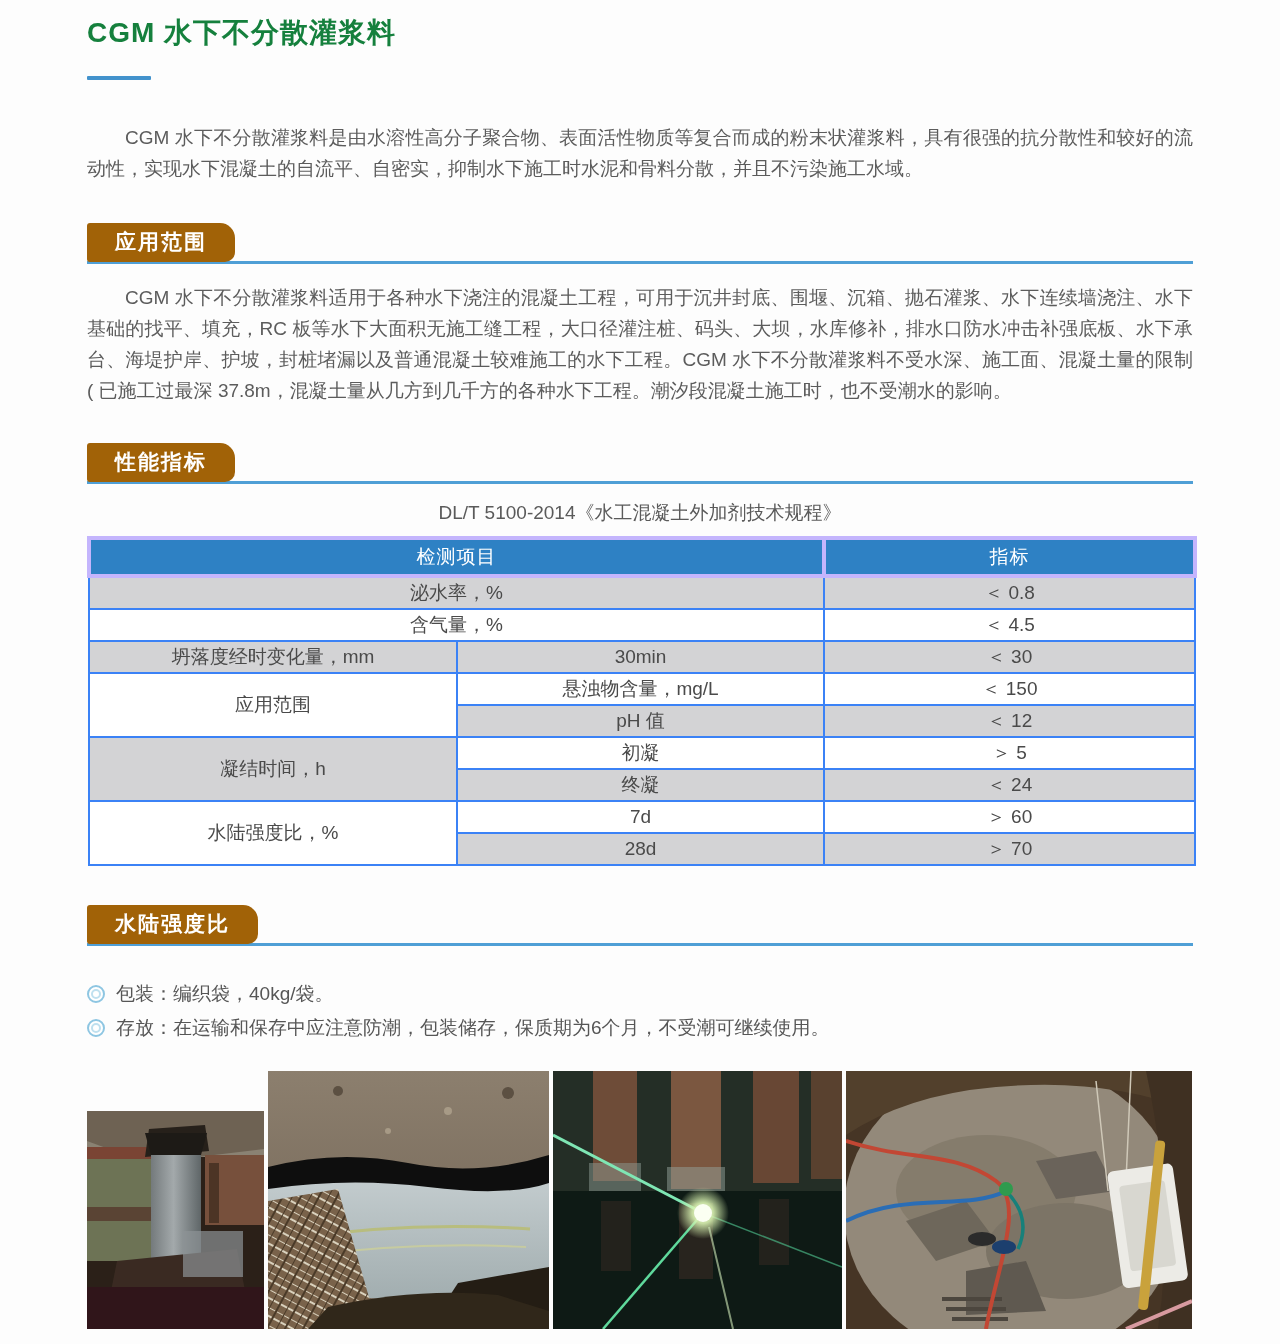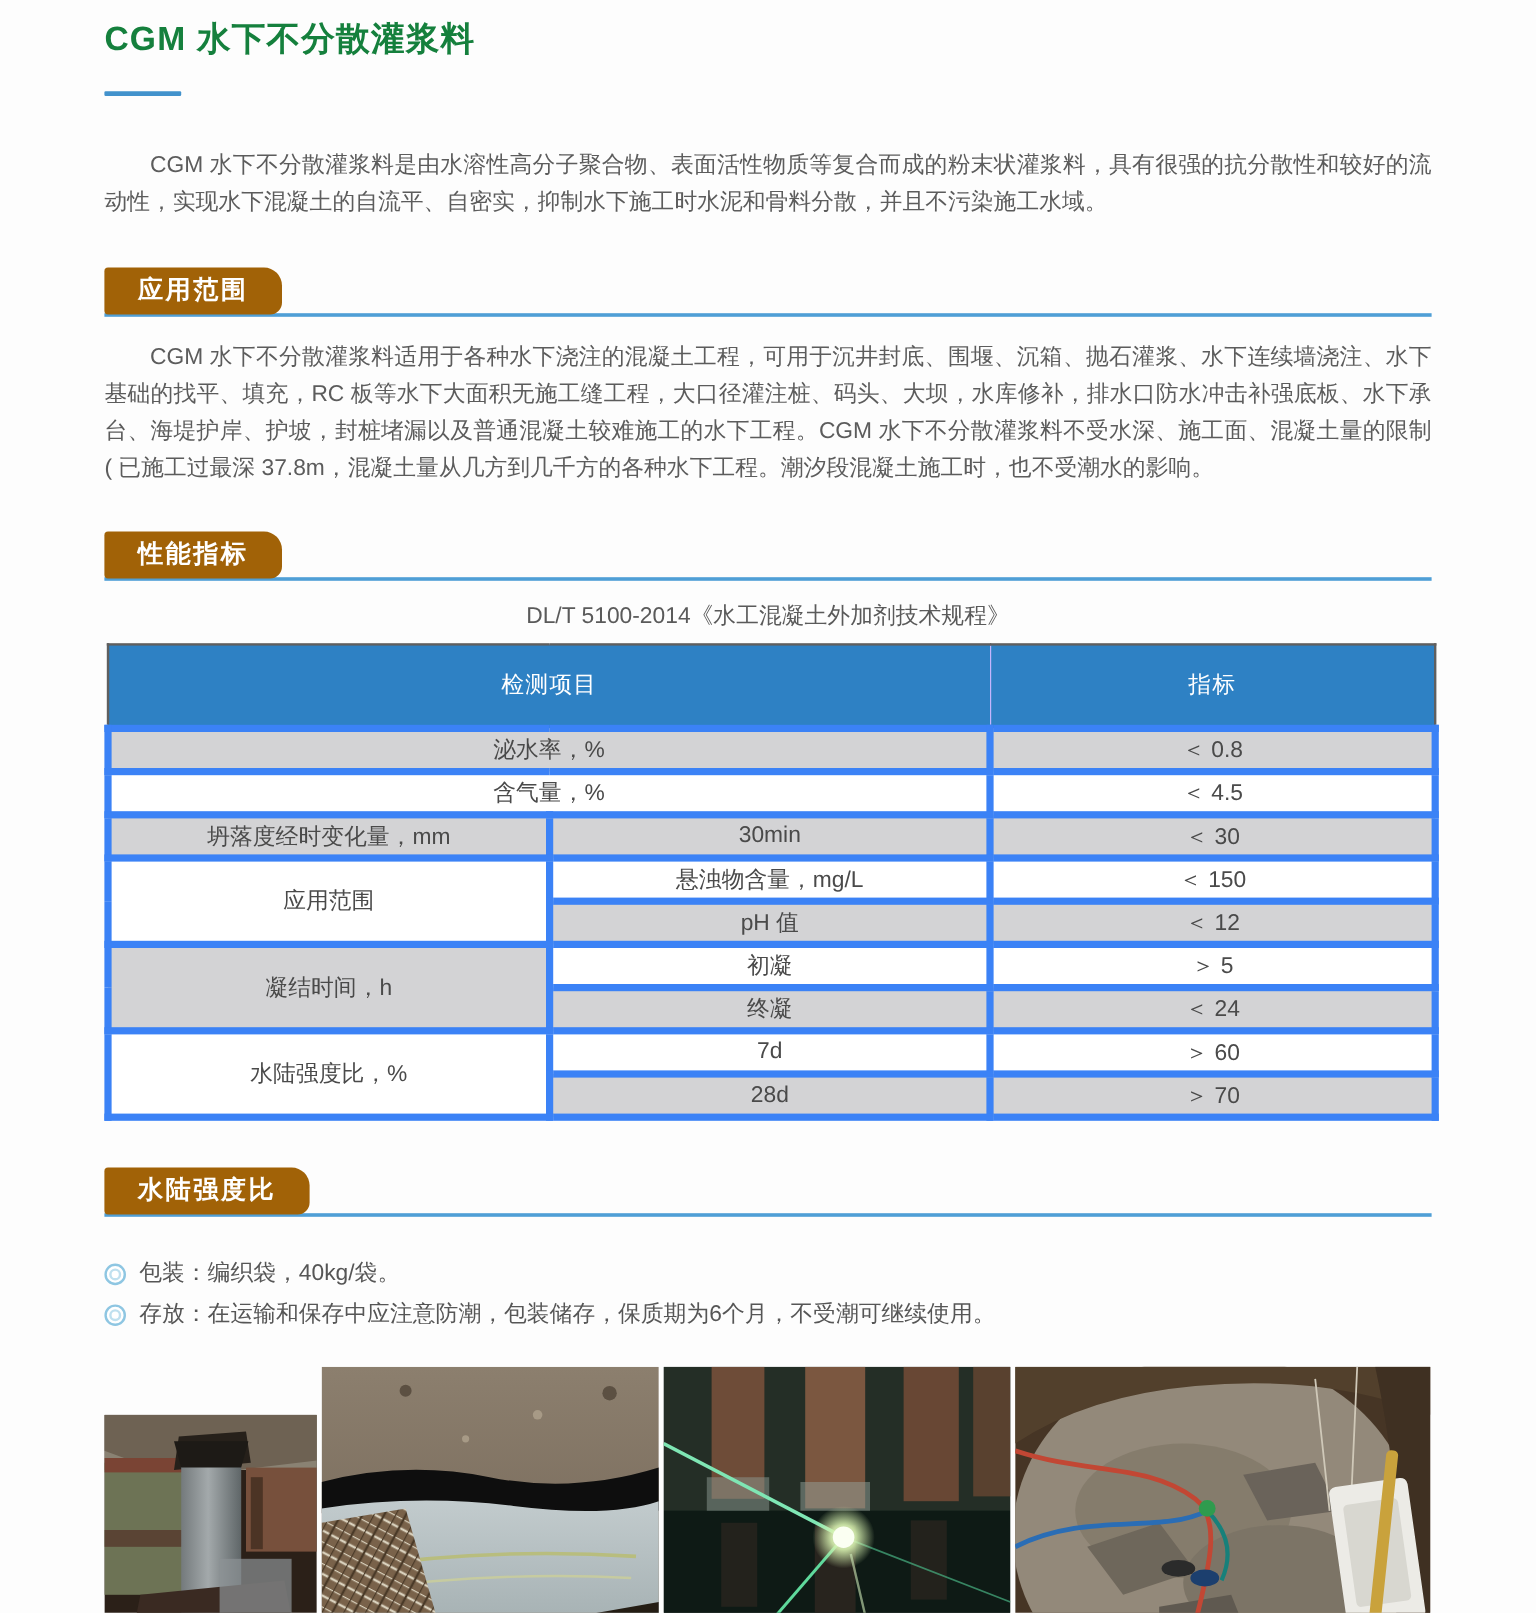--- a/index.html
+++ b/index.html
@@ -41,25 +41,25 @@
   }
 
   
   table.spec{
     width:1106px;border-collapse:collapse;table-layout:fixed;
     font-size:19px;color:#4a4a4a;
     border:2px solid #5f5f5f;
   }
   table.spec th{
     background:#2e81c4;color:#ffffff;font-weight:500;
-    height:34px;border:1px solid #c4b5fd;text-align:center;padding:16px;
+    height:34px;border:4px solid #c4b5fd;text-align:center;padding:0;
     letter-spacing:1px;
   }
   table.spec td{
-    height:30px;border:6px solid #3b82f6;text-align:center;padding:0 4px;
+    height:30px;border:2px solid #3b82f6;text-align:center;padding:0 4px;
     background:#ffffff;
   }
   table.spec td.g{background:#d3d3d5;}
 
   
   .bullets{list-style:none;margin:31px 0 0;padding:0;}
   .bullets li{
     display:flex;align-items:center;gap:11px;
     font-size:19px;color:#565656;line-height:34px;
   }

